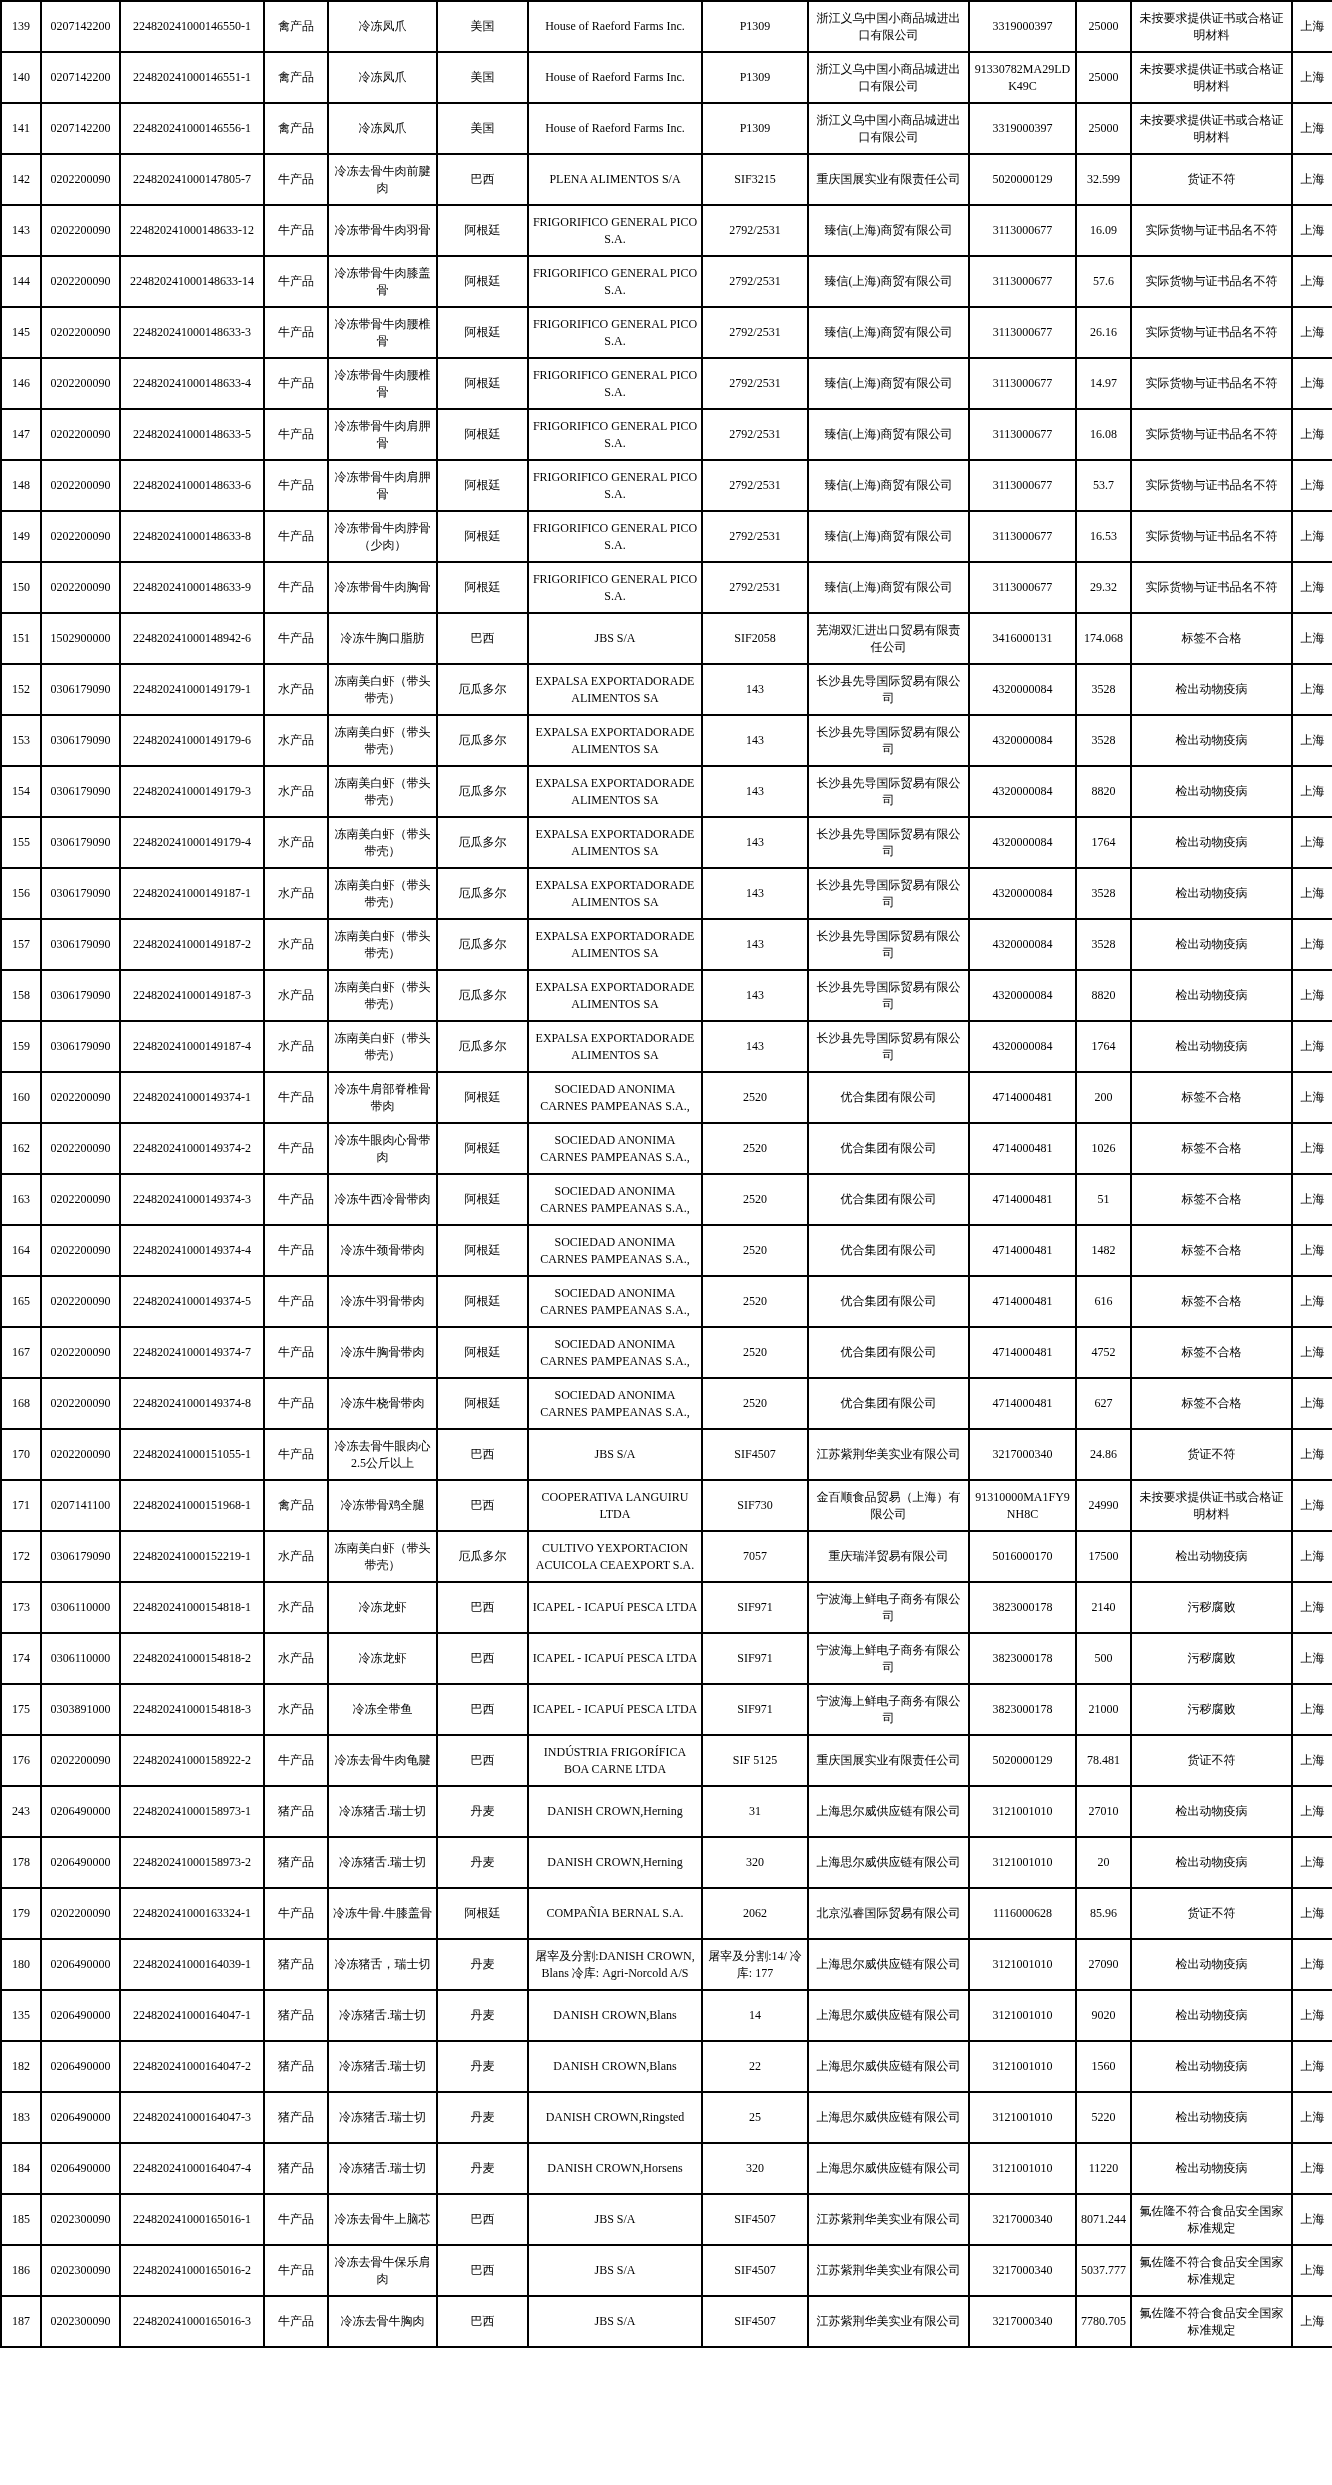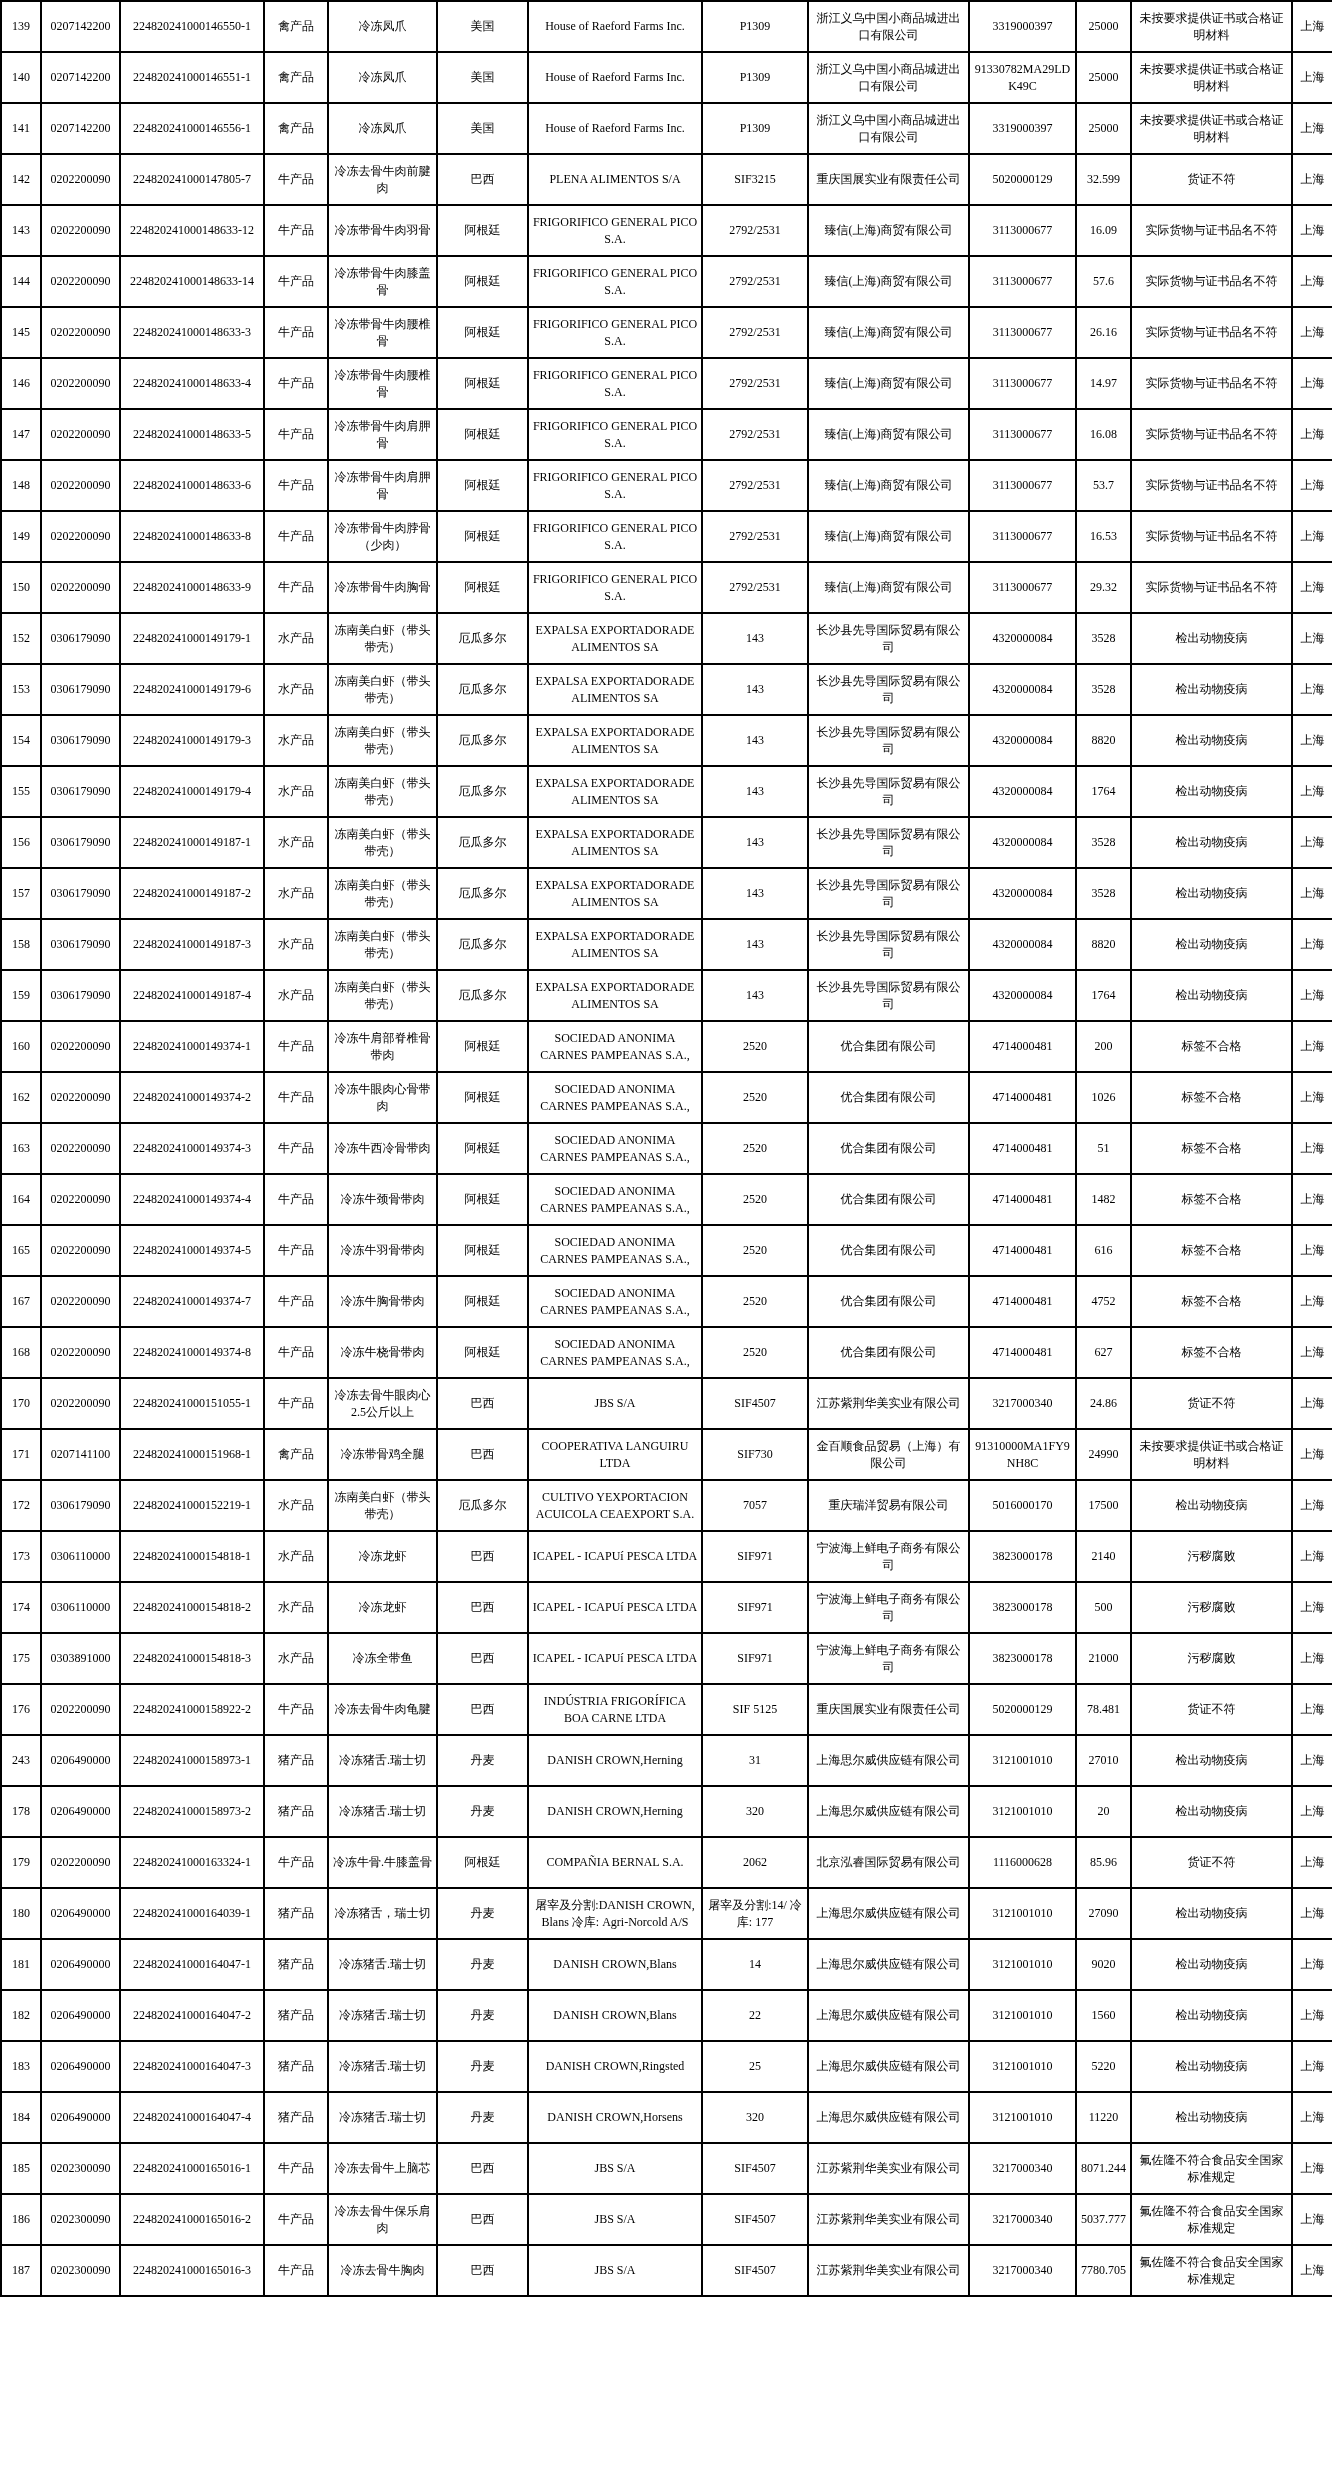--- a/index.html
+++ b/index.html
@@ -218,20 +218,35 @@
           <td>阿根廷</td>
           <td>FRIGORIFICO GENERAL PICO S.A.</td>
           <td>2792/2531</td>
           <td>臻信(上海)商贸有限公司</td>
           <td>3113000677</td>
           <td>29.32</td>
           <td>实际货物与证书品名不符</td>
           <td>上海</td>
         </tr>
         <tr>
+          <td>151</td>
+          <td>1502900000</td>
+          <td>224820241000148942-6</td>
+          <td>牛产品</td>
+          <td>冷冻牛胸口脂肪</td>
+          <td>巴西</td>
+          <td>JBS S/A</td>
+          <td>SIF2058</td>
+          <td>芜湖双汇进出口贸易有限责任公司</td>
+          <td>3416000131</td>
+          <td>174.068</td>
+          <td>标签不合格</td>
+          <td>上海</td>
+        </tr>
+        <tr>
           <td>152</td>
           <td>0306179090</td>
           <td>224820241000149179-1</td>
           <td>水产品</td>
           <td>冻南美白虾（带头带壳）</td>
           <td>厄瓜多尔</td>
           <td>EXPALSA EXPORTADORADE ALIMENTOS SA</td>
           <td>143</td>
           <td>长沙县先导国际贸易有限公司</td>
           <td>4320000084</td>
@@ -608,21 +623,21 @@
           <td>丹麦</td>
           <td>屠宰及分割:DANISH CROWN, Blans 冷库: Agri-Norcold A/S</td>
           <td>屠宰及分割:14/ 冷库: 177</td>
           <td>上海思尔威供应链有限公司</td>
           <td>3121001010</td>
           <td>27090</td>
           <td>检出动物疫病</td>
           <td>上海</td>
         </tr>
         <tr>
-          <td>181</td>
+          <td>135</td>
           <td>0206490000</td>
           <td>224820241000164047-1</td>
           <td>猪产品</td>
           <td>冷冻猪舌.瑞士切</td>
           <td>丹麦</td>
           <td>DANISH CROWN,Blans</td>
           <td>14</td>
           <td>上海思尔威供应链有限公司</td>
           <td>3121001010</td>
           <td>9020</td>

